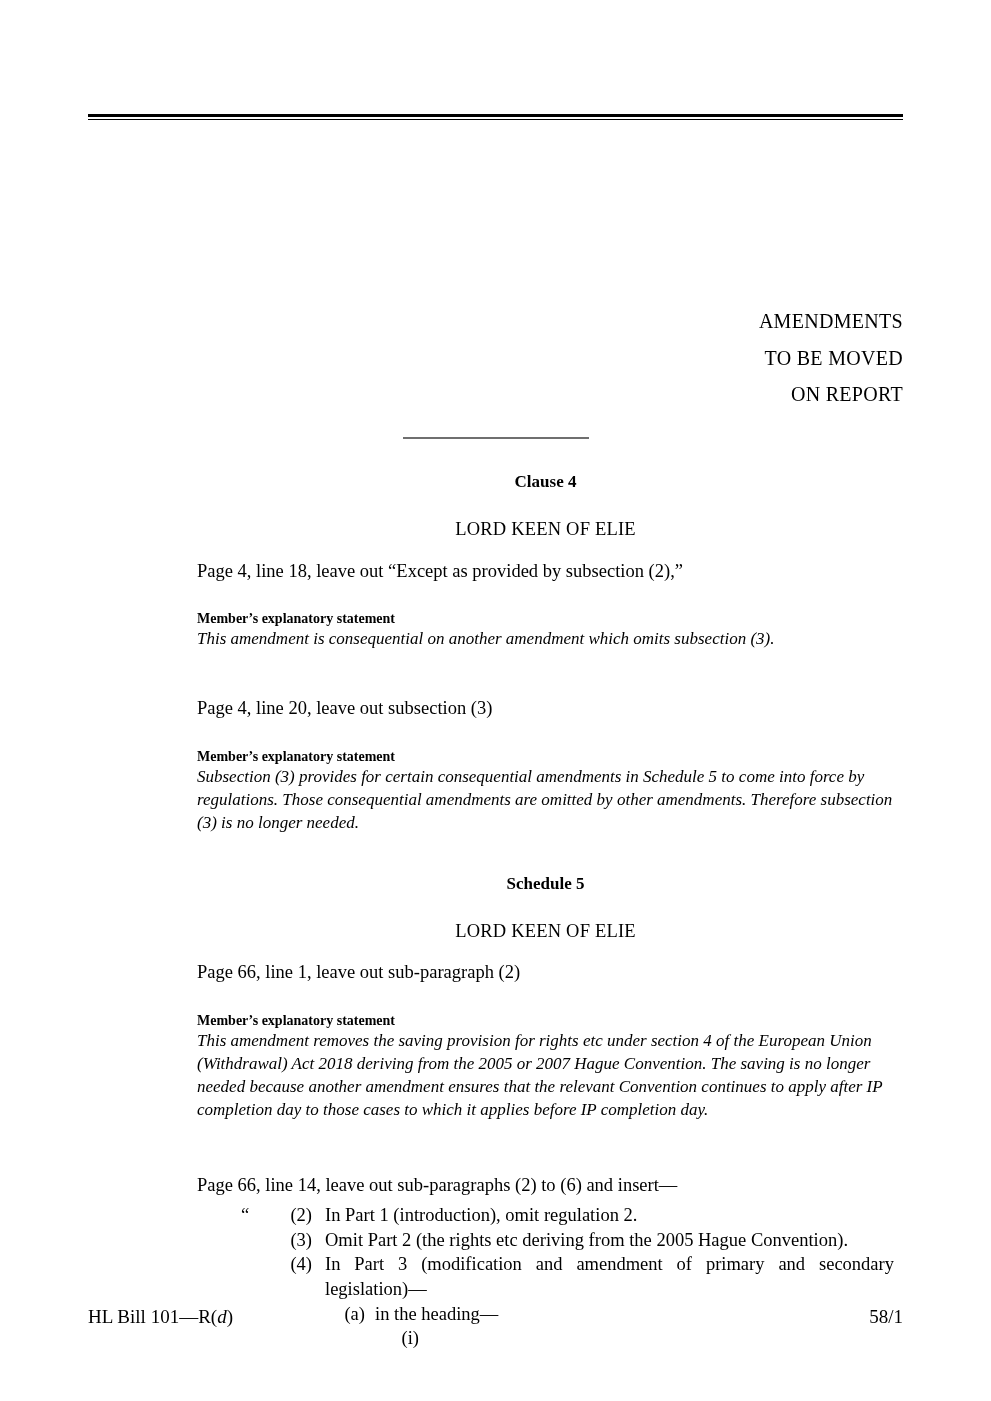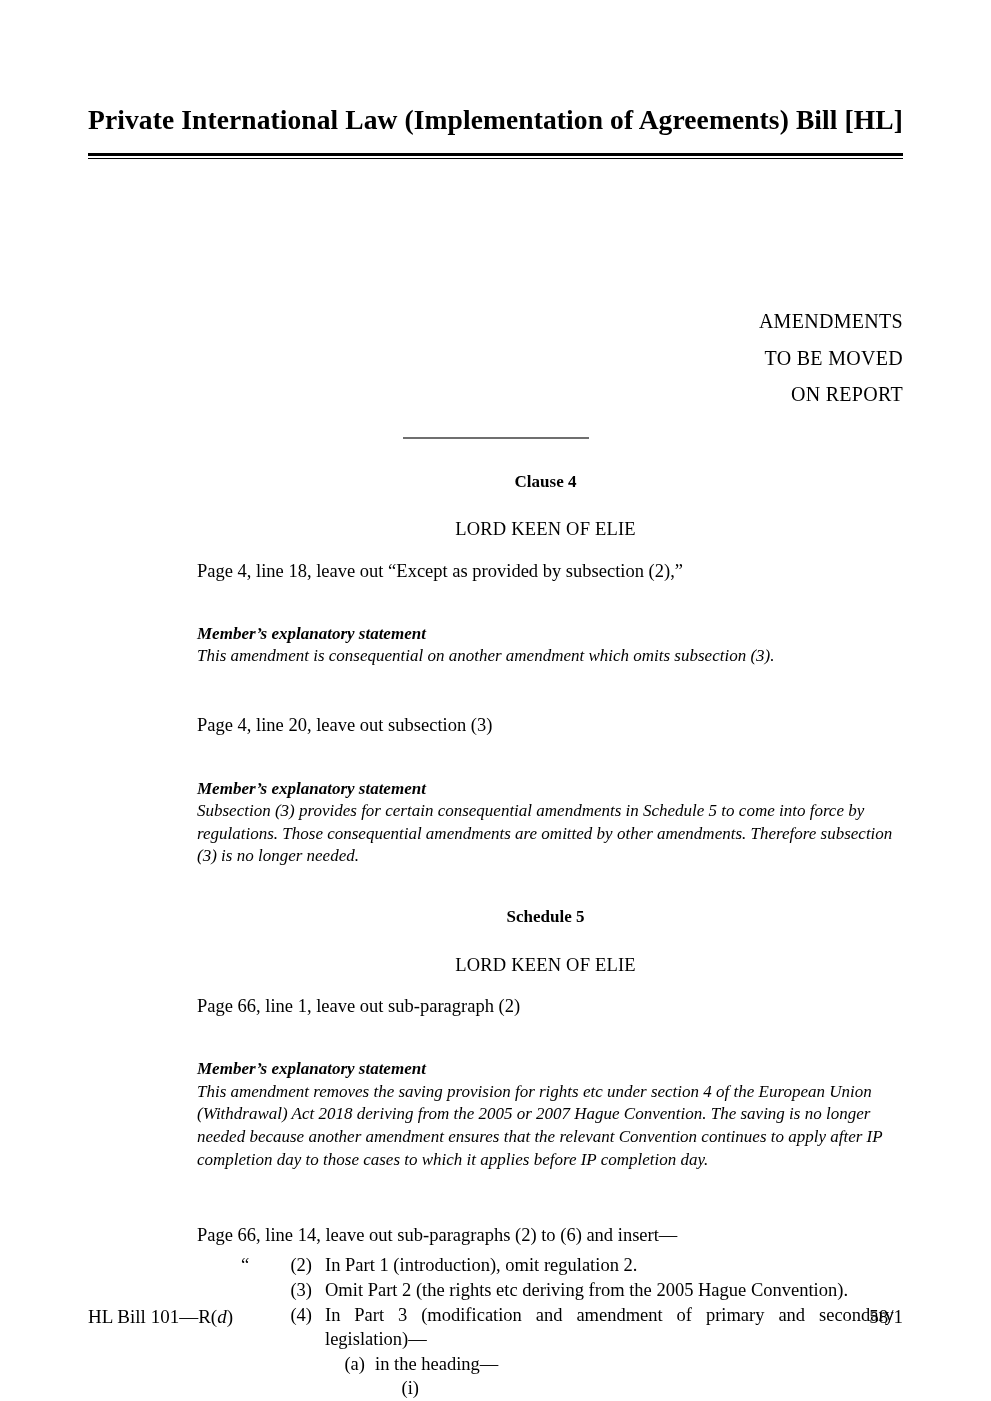--- a/index.html
+++ b/index.html
@@ -99,24 +99,23 @@
     line-height: 1.2;
   }
 
   .amend-line {
     font-size: 18.5px;
     line-height: 1.32;
     margin: 18px 0 0 0;
   }
 
   .expl-head {
-    font-size: 17px;
+    font-size: 14px;
     font-weight: bold;
-    font-style: italic;
-    margin: 40px 0 0 0;
+    margin: 27px 0 0 0;
     line-height: 1.25;
   }
   .expl-body {
     font-size: 17px;
     font-style: italic;
     line-height: 1.345;
     margin: 1px 0 0 0;
     text-align: left;
   }
 
@@ -187,21 +186,20 @@
     margin-top: 44px;
   }
   .footer .fit { font-style: italic; }
 </style>
 </head>
 <body>
 
 <div class="page">
 
   <div class="title-block">
-    <h1 class="doc-title">Private International Law (Implementation of Agreements) Bill [HL]</h1>
     <div class="title-rule">
       <div class="rule-thick"></div>
       <div class="rule-gap"></div>
       <div class="rule-thin"></div>
     </div>
   </div>
 
   <div class="heading-block">
     <div class="heading-line">AMENDMENTS</div>
     <div class="heading-line">TO BE MOVED</div>

